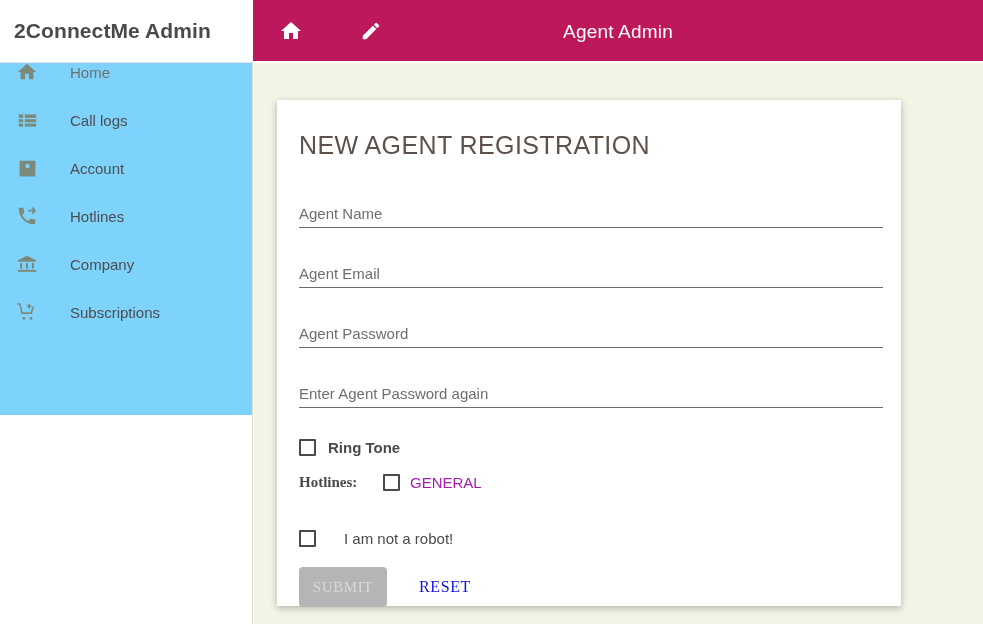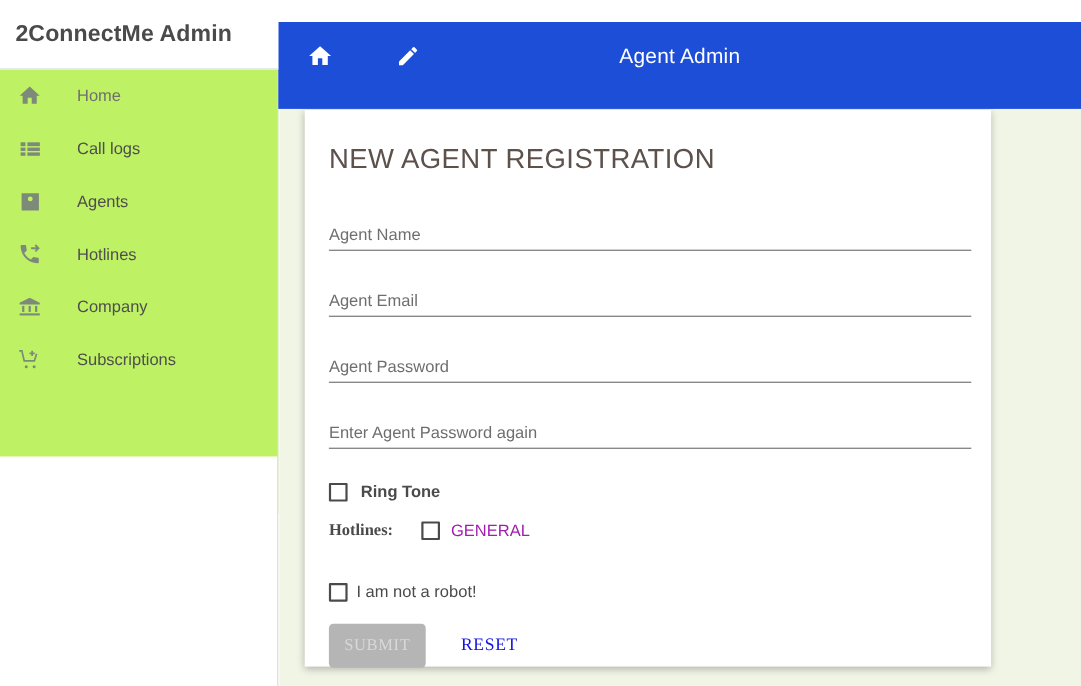--- a/index.html
+++ b/index.html
@@ -31,24 +31,23 @@
     font-size: 21px;
     font-weight: bold;
     color: #4a4a4a;
     letter-spacing: 0.1px;
     white-space: nowrap;
   }
 
   
   #appbar {
     position: absolute; left: 253px; top: 0;
-    width: 730px; height: 79px;
-    background: #1d4ed8;
+    width: 730px; height: 61px;
+    background: #be185d;
     z-index: 3;
-    margin-top: 20px;
   }
   #appbar .bar-icon {
     position: absolute;
     top: 16px;
     width: 30px; height: 30px;
     display: flex; align-items: center; justify-content: center;
     cursor: pointer;
   }
   #appbar .bar-icon svg { display: block; }
   #appbar .home-btn  { left: 23px; }
@@ -60,23 +59,23 @@
     line-height: 63px;
     text-align: center;
     color: #ffffff;
     font-size: 19px;
     letter-spacing: 0.2px;
     pointer-events: none;
   }
 
   
   #sidebar {
-    position: absolute; left: 0; top: 63px;
+    position: absolute; left: 0; top: 48px;
     width: 253px; height: 404px;
-    background: #bef264;
+    background: #7dd3fc;
     border-right: 1px solid #d9ddd2;
     z-index: 2;
     overflow: hidden;
   }
   #sidebar-rest {
     position: absolute; left: 0; top: 415px;
     width: 253px; height: 209px;
     background: #ffffff;
     border-right: 1px solid #d9ddd2;
     z-index: 2;
@@ -213,21 +212,21 @@
     margin-left: 10px;
     font-size: 15px;
     color: #a21caf;
   }
   .row-robot {
     position: absolute;
     left: 0; top: 331px;
     display: flex; align-items: center;
   }
   .row-robot .robot-label {
-    margin-left: 8px;
+    margin-left: 28px;
     font-size: 15px;
     color: #4a4a4a;
   }
 
   
   .btn-row {
     position: absolute;
     left: 0; top: 368px;
     display: flex; align-items: center;
   }
@@ -301,21 +300,21 @@
       </span>
       <span class="nav-label">Call logs</span>
     </div>
 
     <div class="nav-item">
       <span class="nav-icon">
         <svg width="21" height="21" viewBox="0 0 24 24" fill="currentColor">
           <path d="M3 3h18v18H3V3zm9 3.5a2.5 2.5 0 1 0 0 5 2.5 2.5 0 0 0 0-5zM6.5 18c0-2.2 3.67-3.4 5.5-3.4s5.5 1.2 5.5 3.4v.5h-11V18z"></path>
         </svg>
       </span>
-      <span class="nav-label">Agents</span>
+      <span class="nav-label">Account</span>
     </div>
 
 
     <div class="nav-item">
       <span class="nav-icon">
         <svg width="22" height="22" viewBox="0 0 24 24" fill="currentColor">
           <path d="M18.2 2.3l-1.3 1.3 1.6 1.6h-5.1v1.9h5.1l-1.6 1.6 1.3 1.3 3.8-3.8-3.8-3.9z"></path>
           <path d="M6.6 10.8c1.4 2.8 3.8 5.1 6.6 6.6l2.2-2.2c.3-.3.7-.4 1-.2 1.1.4 2.4.6 3.6.6.6 0 1 .5 1 1V20c0 .6-.4 1-1 1C10.6 21 3 13.4 3 4c0-.6.5-1 1-1h3.5c.6 0 1 .4 1 1 0 1.3.2 2.5.6 3.6.1.4 0 .8-.2 1.1l-2.3 2.1z"></path>
         </svg>
       </span>

